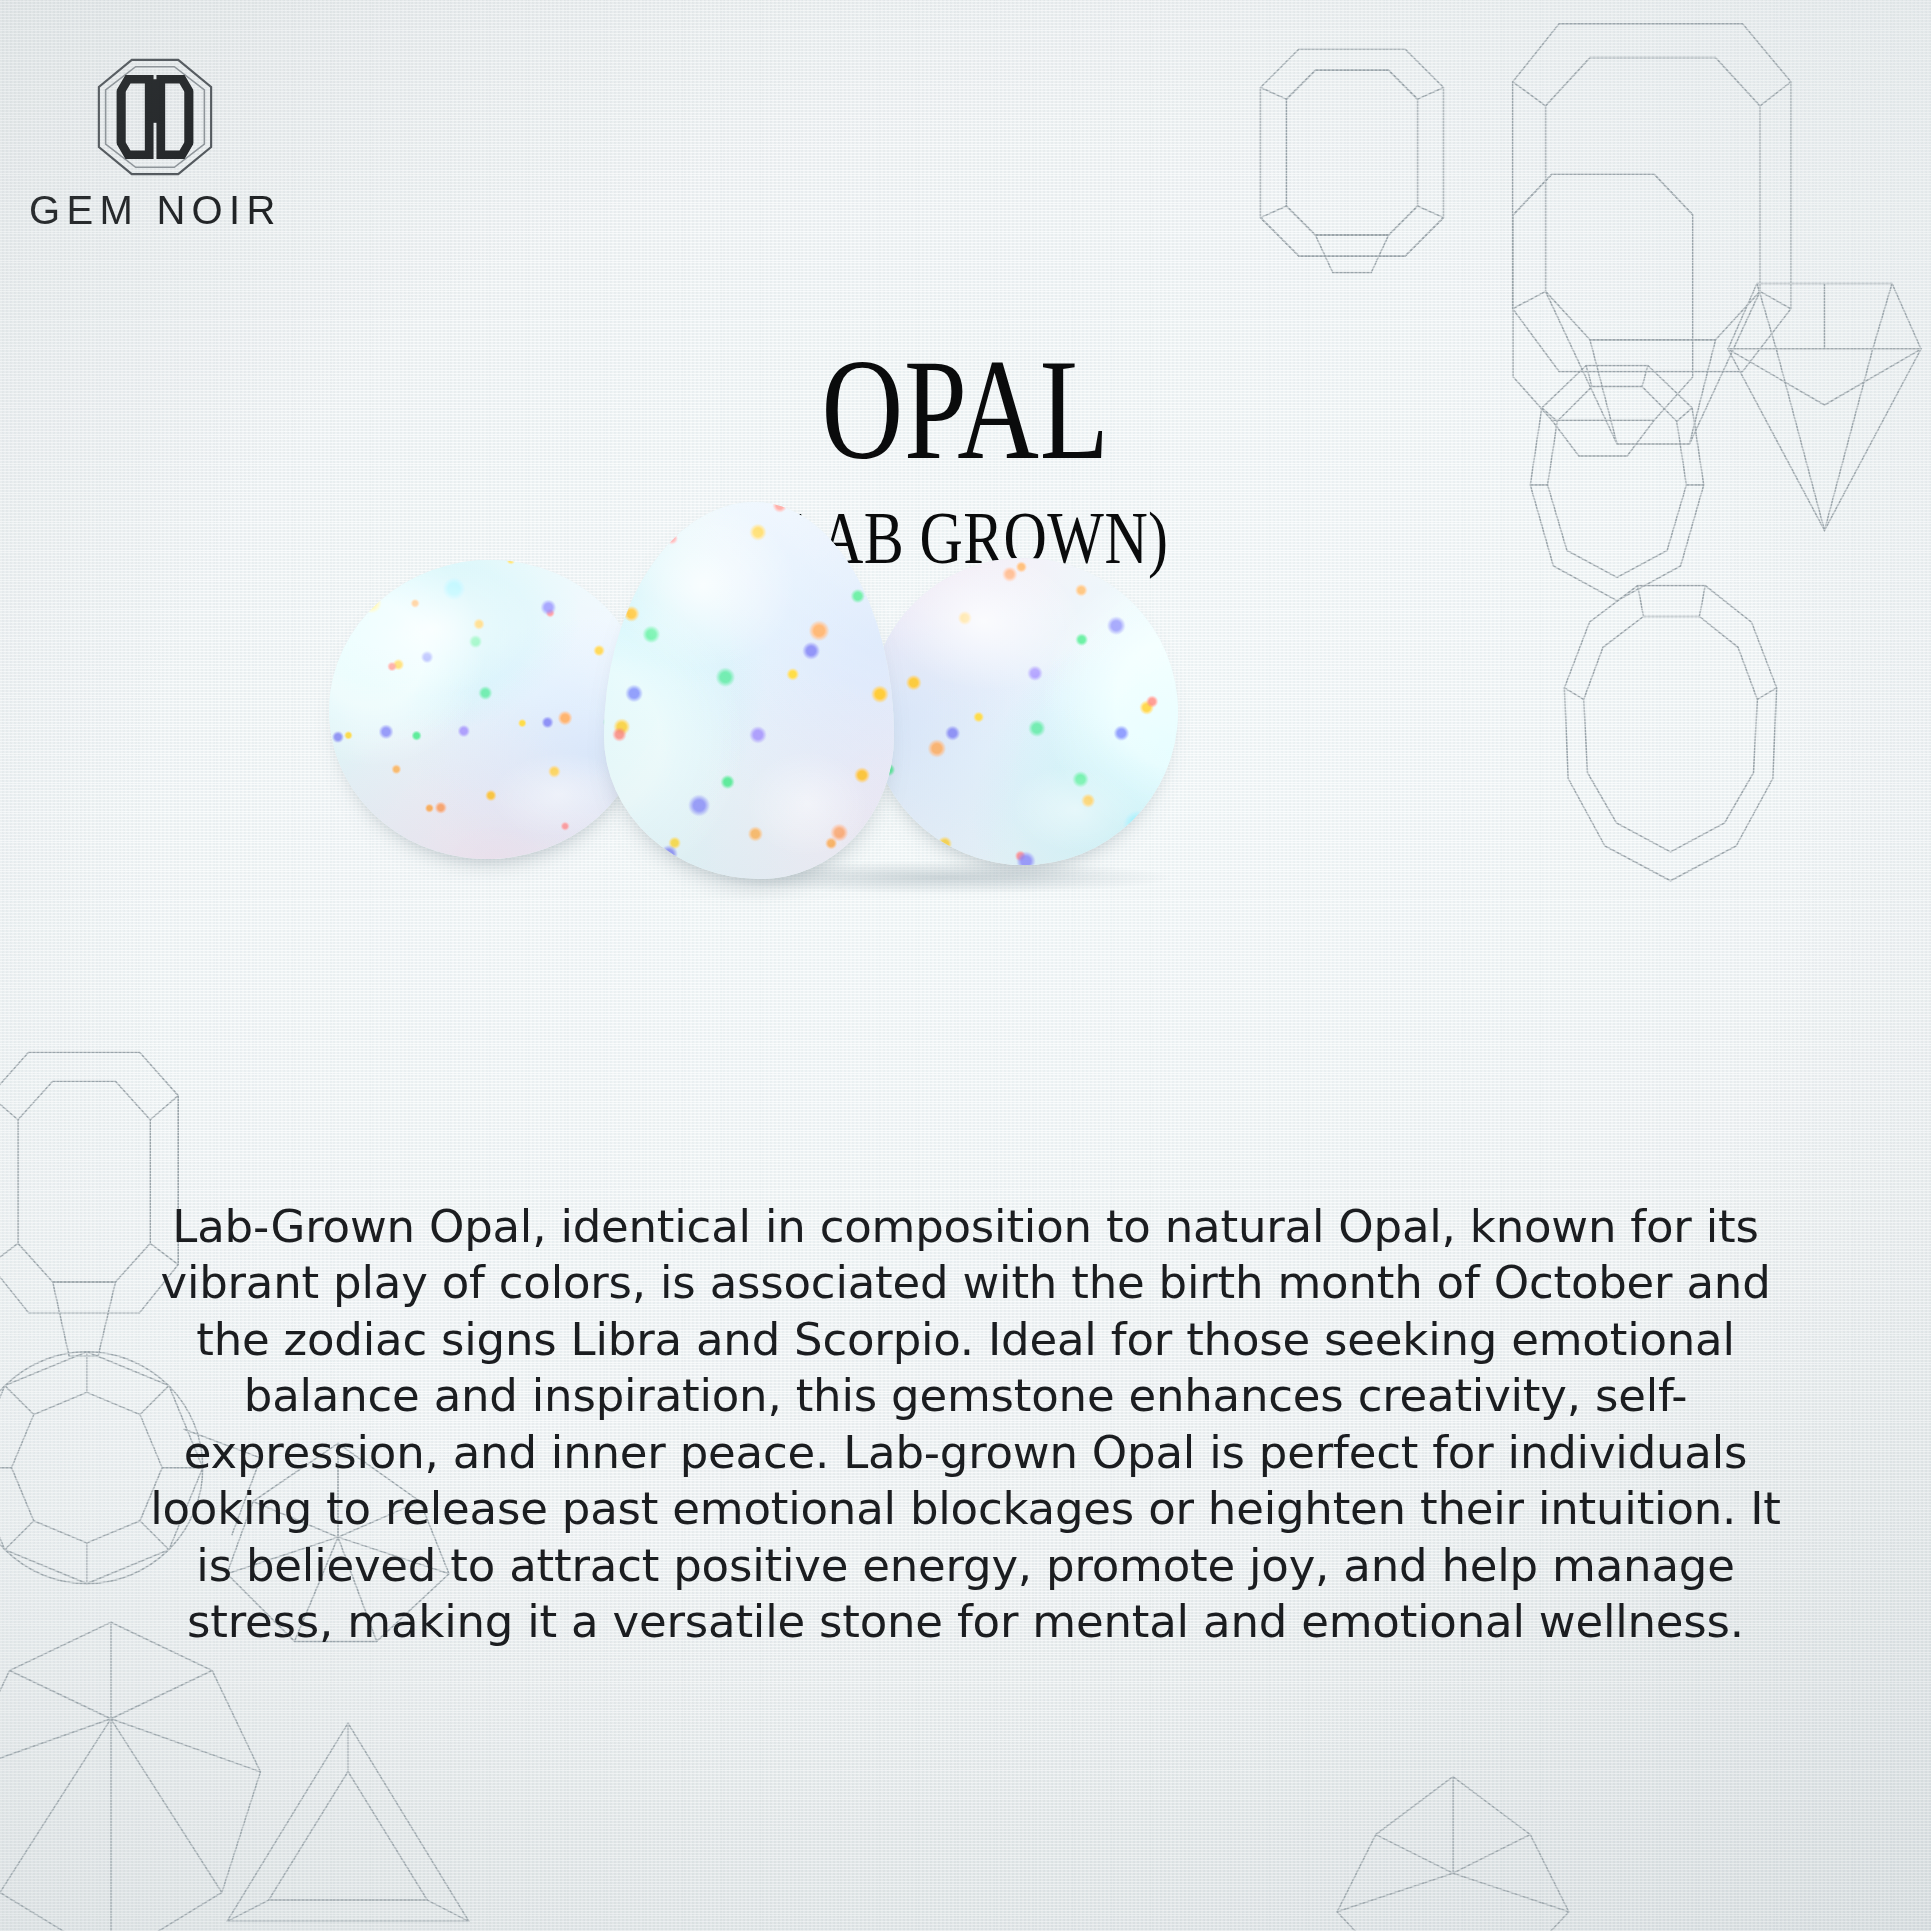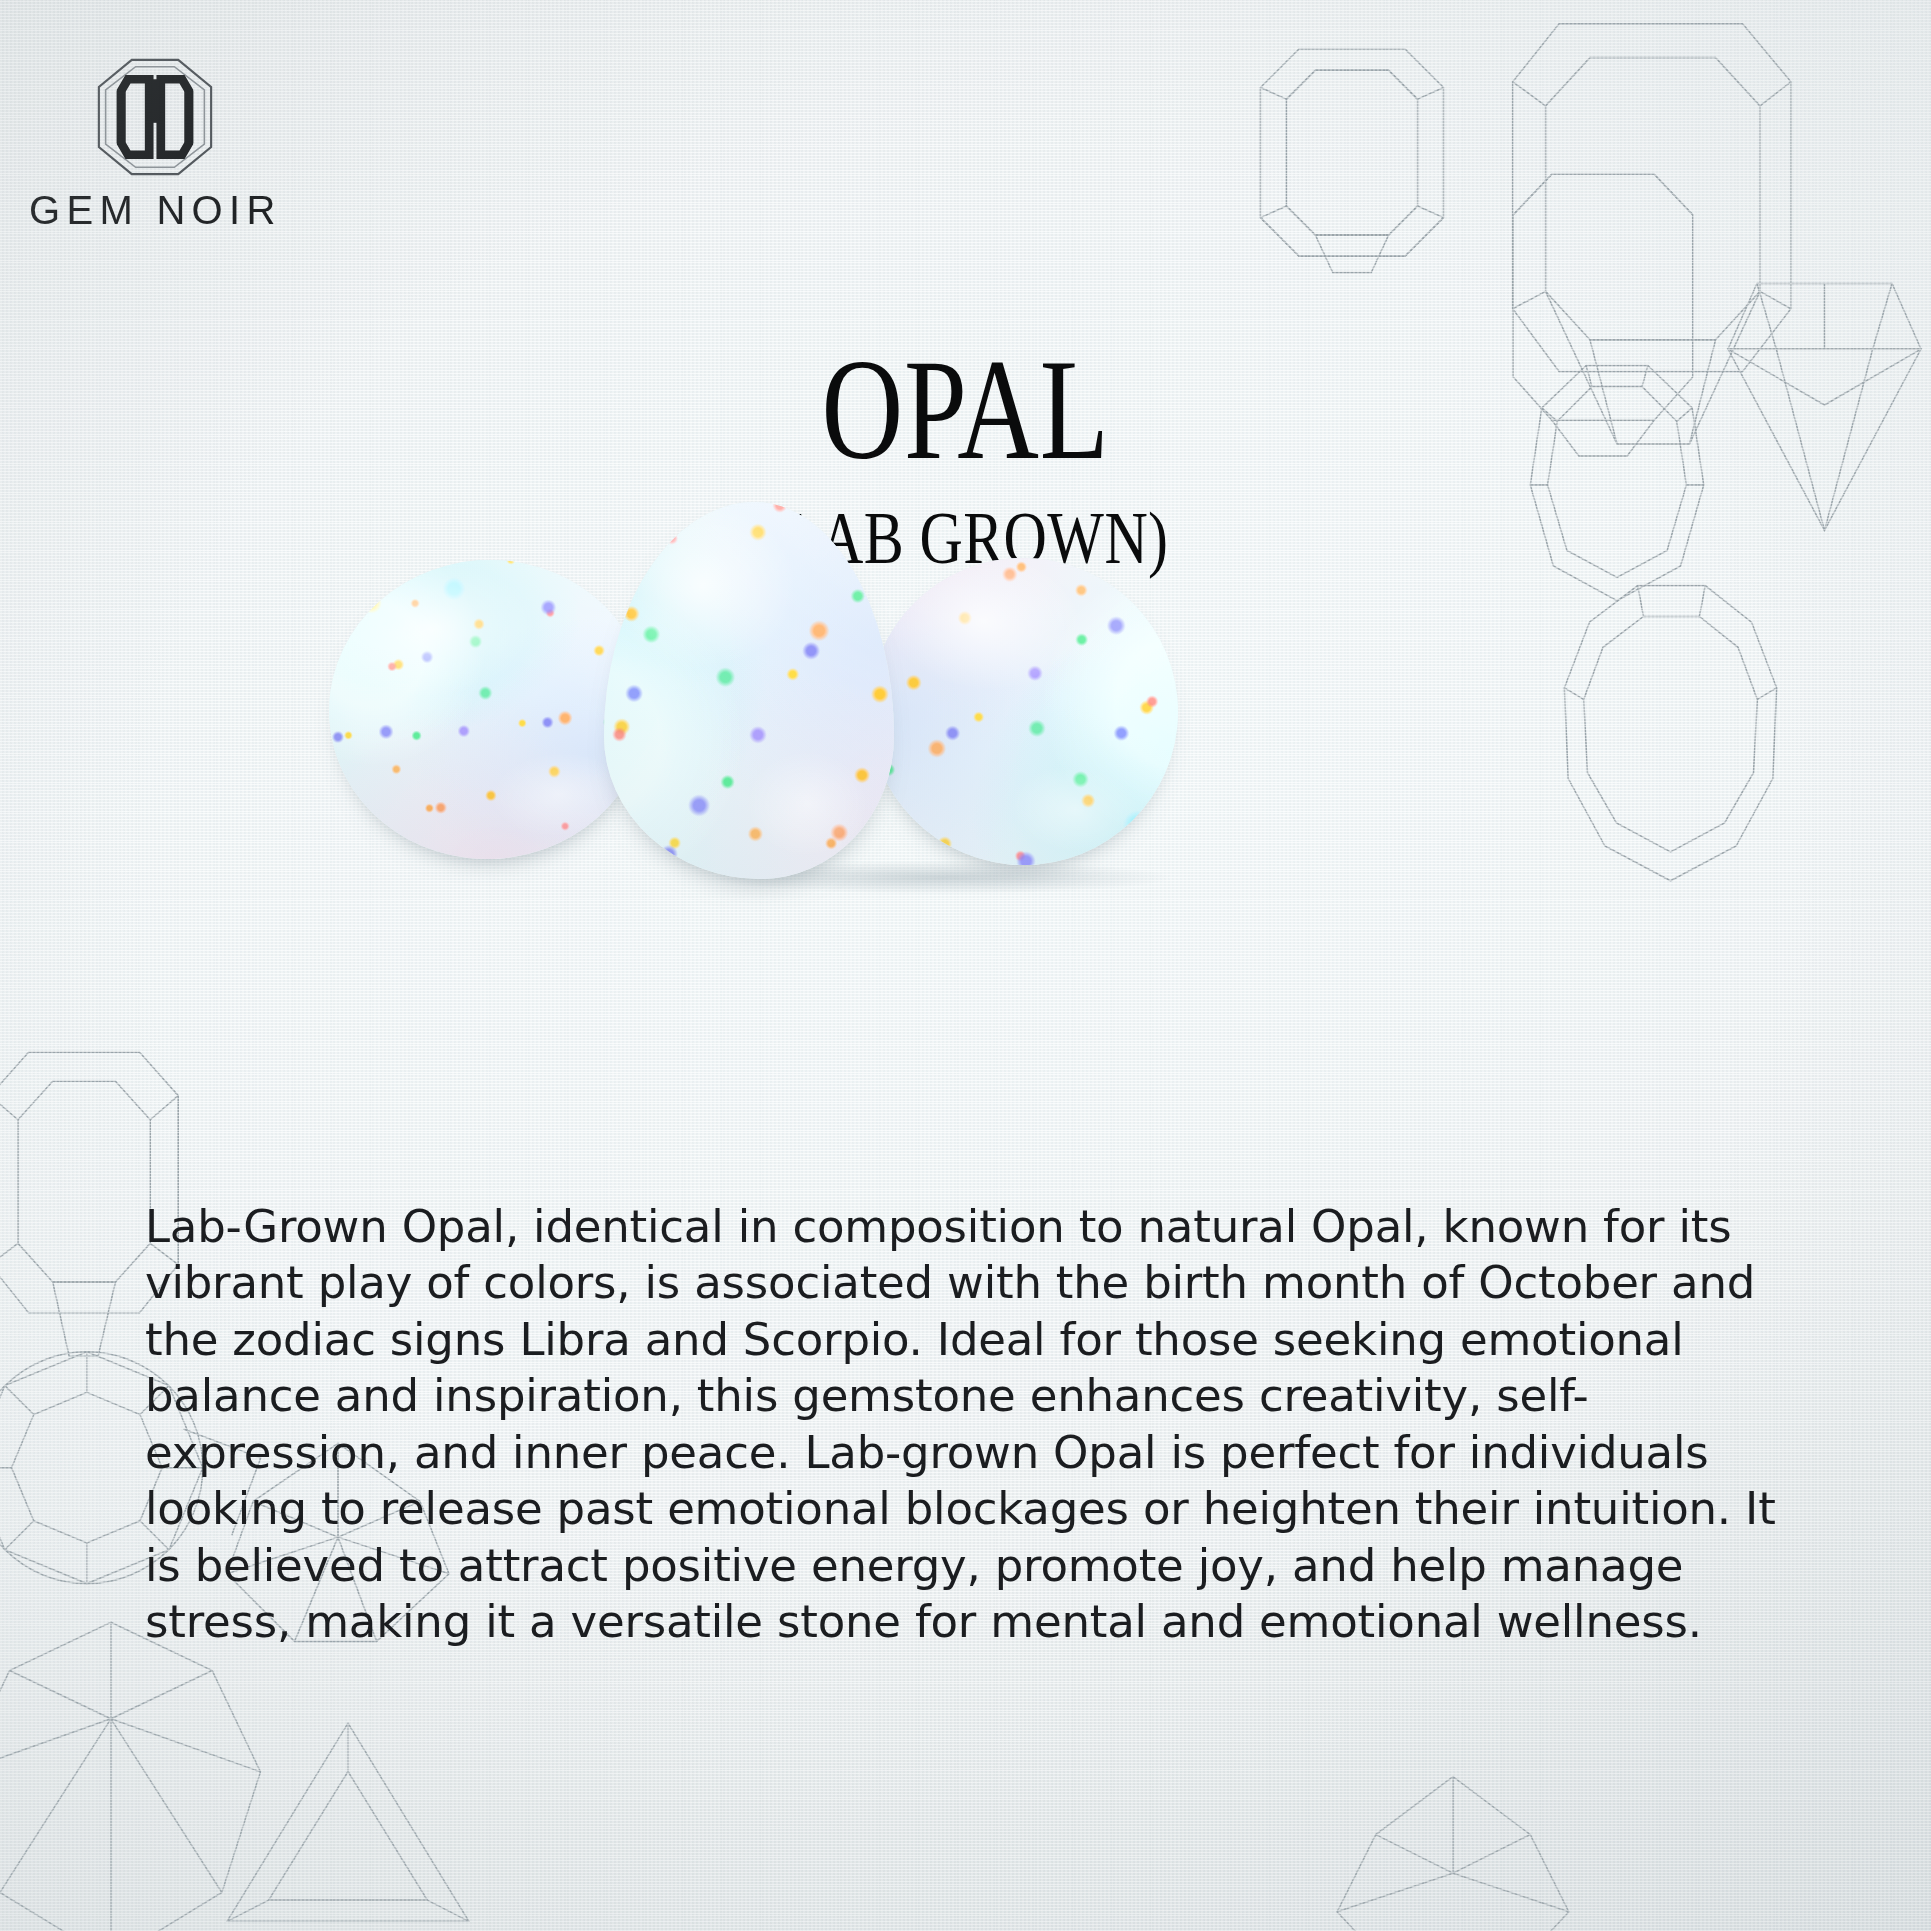--- a/index.html
+++ b/index.html
@@ -209,21 +209,21 @@
     background: radial-gradient(ellipse at center, rgba(110,130,140,0.30) 0%, rgba(110,130,140,0) 72%);
     z-index: 0;
   }
 
   
   .description {
     position: absolute;
     left: 145px;
     right: 145px;
     top: 1154px;
-    text-align: left;
+    text-align: center;
     font-family: "DejaVu Sans", "Liberation Sans", sans-serif;
     font-size: 45px;
     line-height: 1.255;
     letter-spacing: -0.2px;
     color: #1b1d20;
     font-weight: 400;
   }
 </style>
 </head>
 <body>

